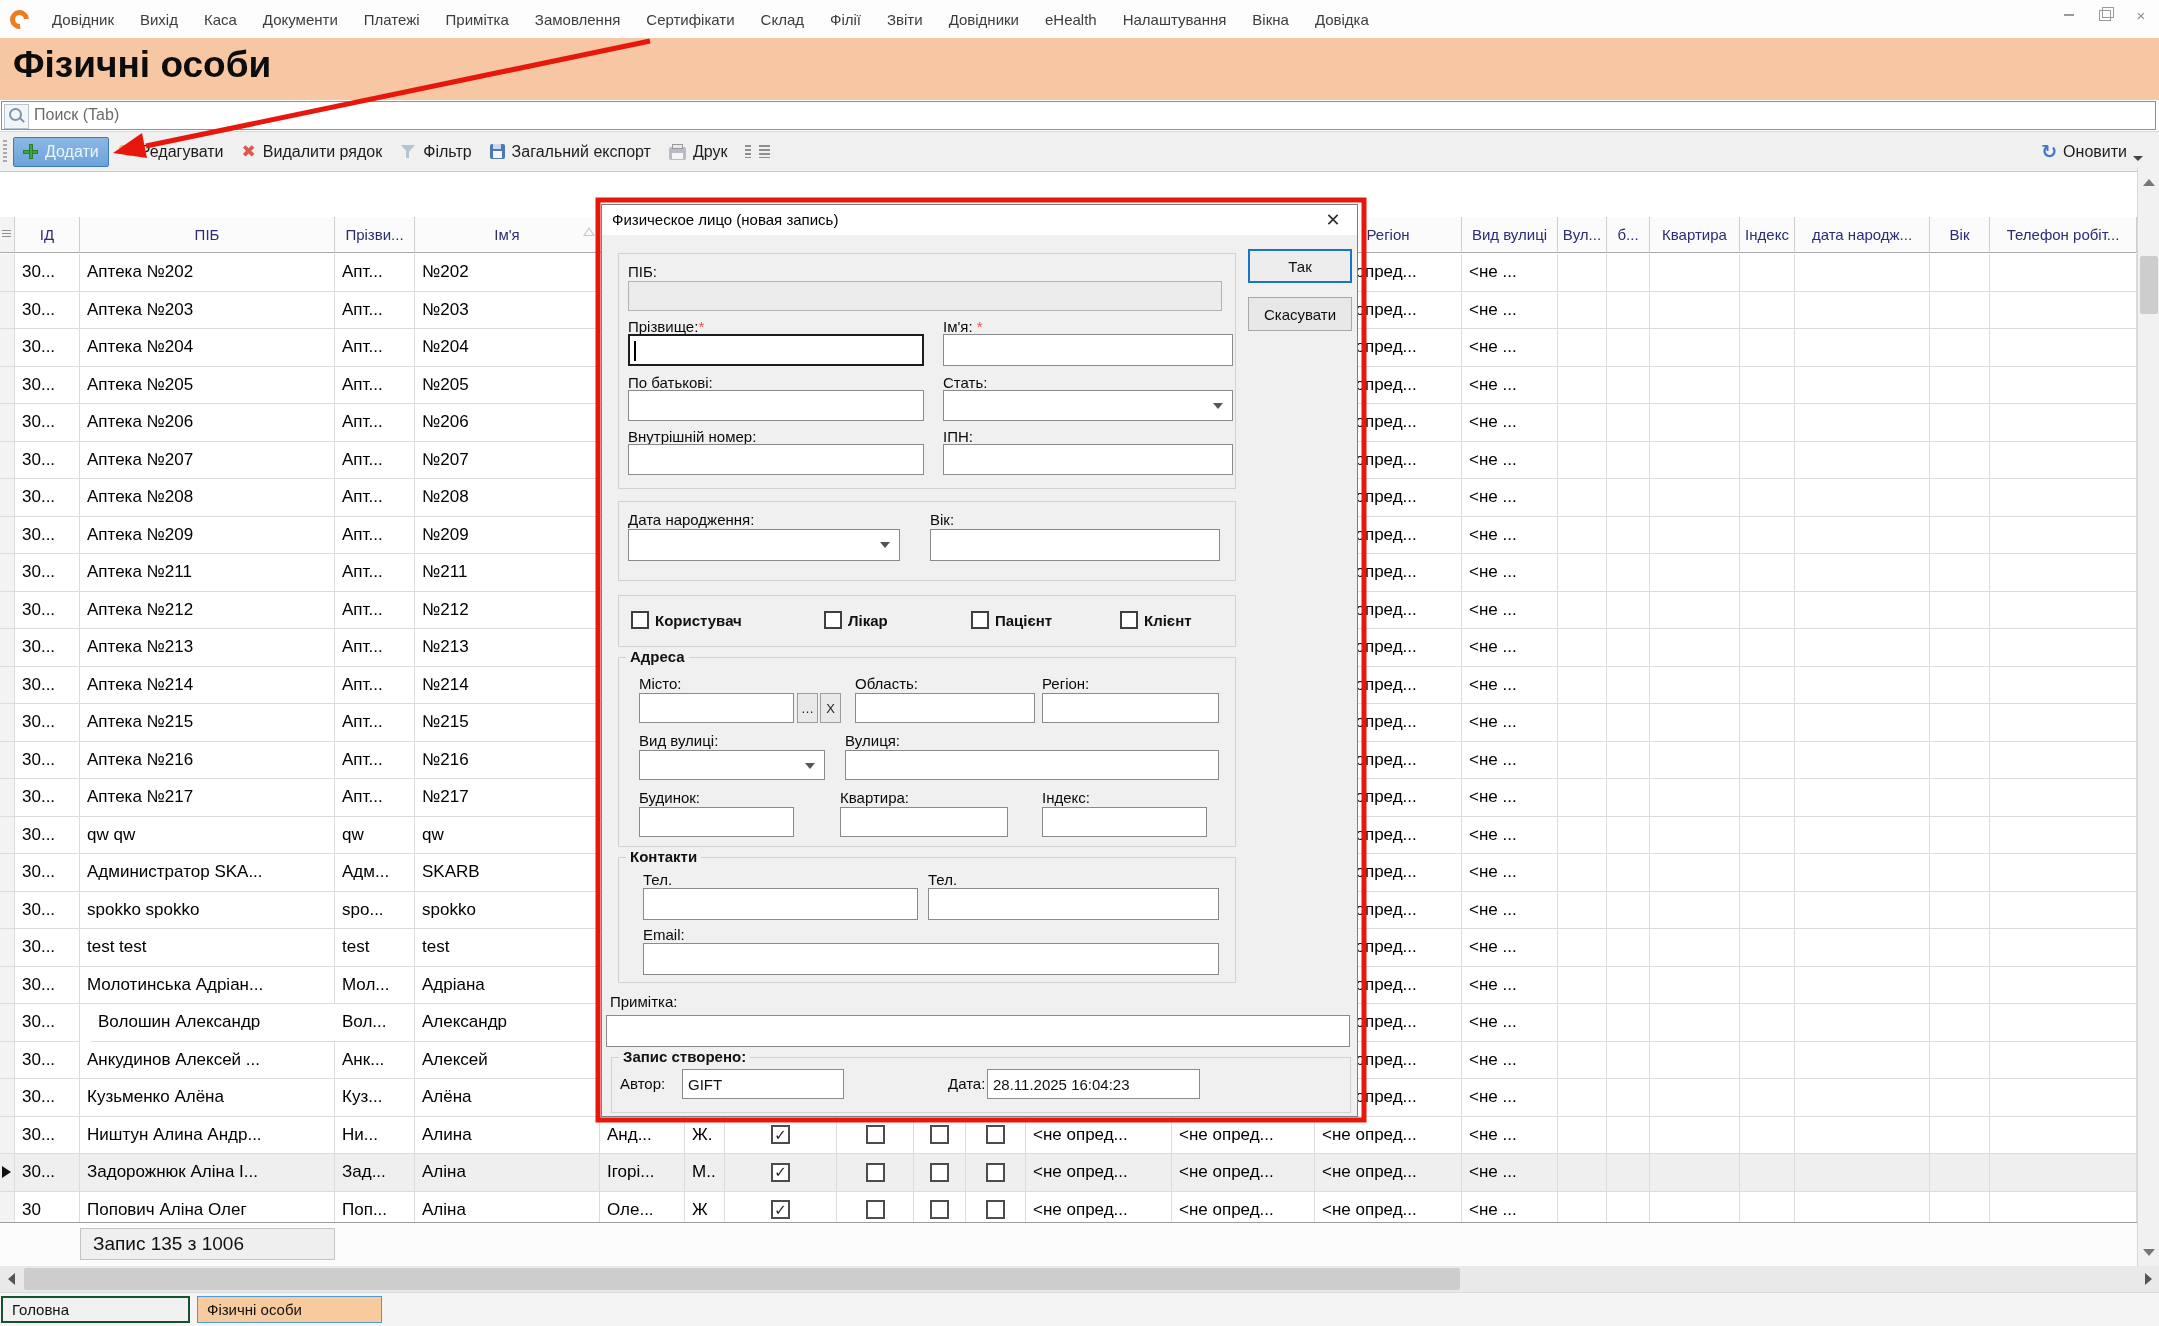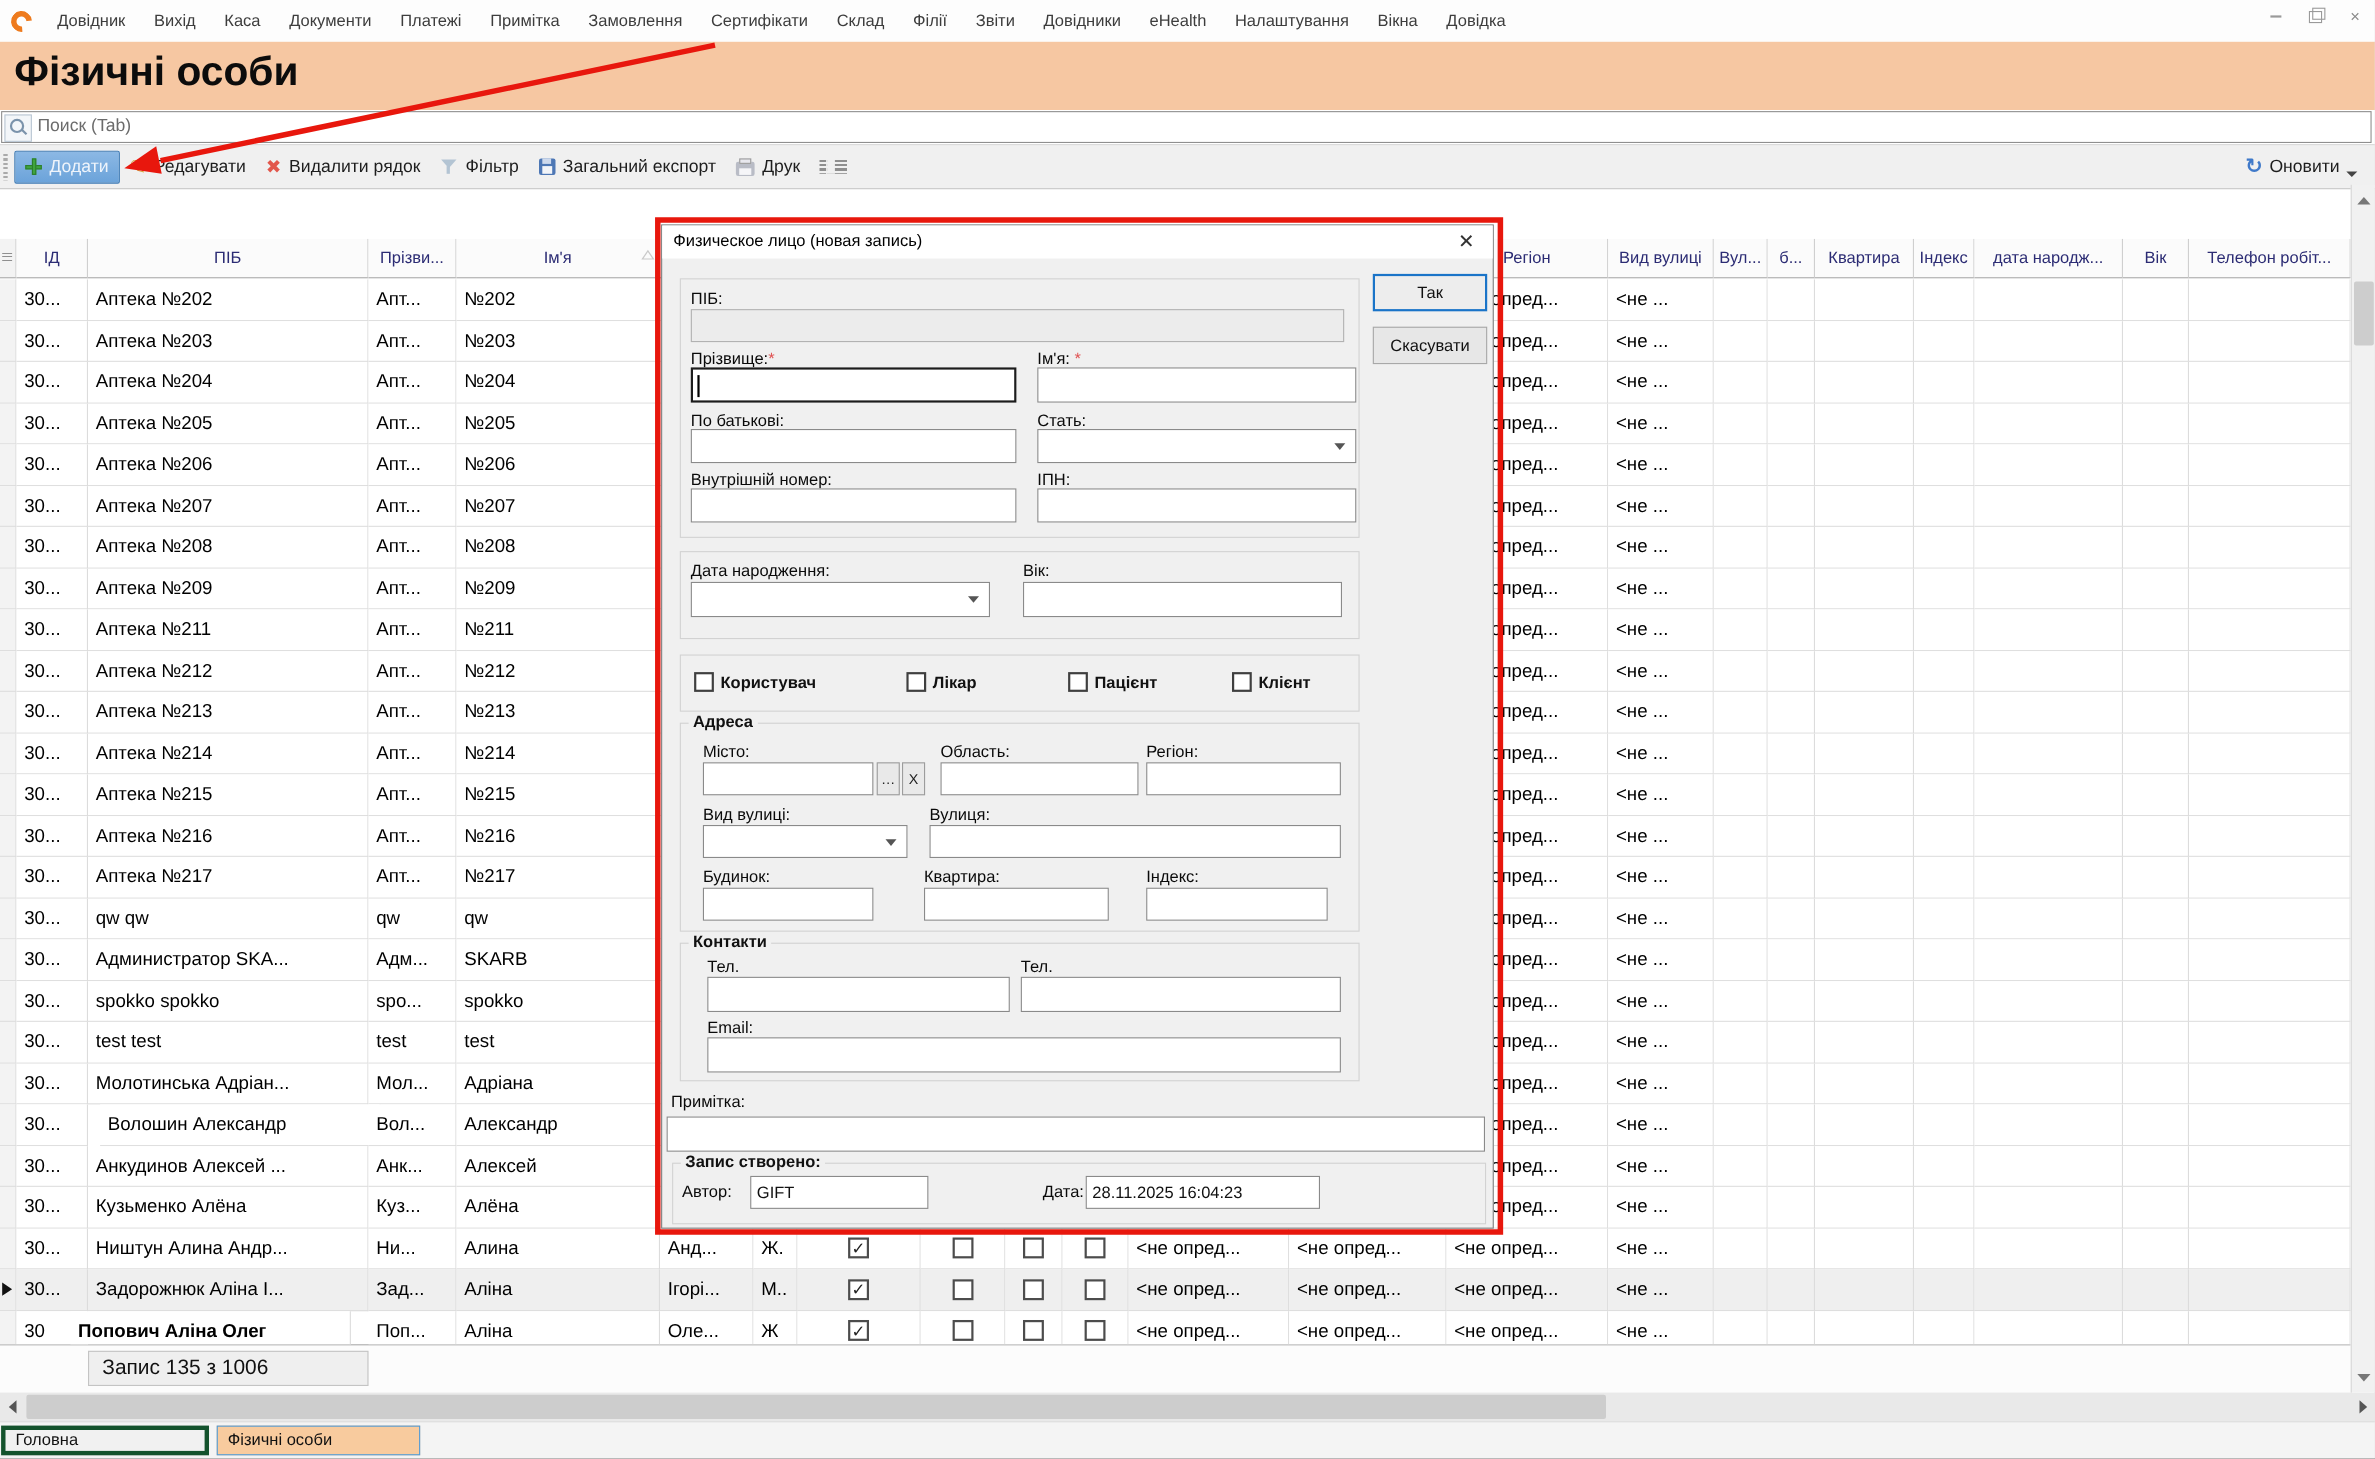--- a/index.html
+++ b/index.html
@@ -81,21 +81,21 @@
   .sbtn{position:absolute;top:0;width:22px;height:26px;display:flex;align-items:center;justify-content:center;}
   .tri-l{width:0;height:0;border-top:6px solid transparent;border-bottom:6px solid transparent;border-right:7px solid #555;}
   .tri-r{width:0;height:0;border-top:6px solid transparent;border-bottom:6px solid transparent;border-left:7px solid #555;}
   .tri-u{width:0;height:0;border-left:6px solid transparent;border-right:6px solid transparent;border-bottom:7px solid #777;}
   .tri-d{width:0;height:0;border-left:6px solid transparent;border-right:6px solid transparent;border-top:7px solid #777;}
   .vscroll{position:absolute;left:2137px;top:168px;width:22px;height:1098px;background:#f1f1f1;border-left:1px solid #d6d6d6;box-sizing:border-box;}
   .vthumb{position:absolute;left:2px;top:88px;width:18px;height:58px;background:#cdcdcd;border-radius:2px;}
   .vbtn{position:absolute;left:0;width:22px;height:24px;display:flex;align-items:center;justify-content:center;}
   .tabbar{position:absolute;left:0;top:1292px;width:2159px;height:34px;background:#f4f4f4;border-top:1px solid #dadada;box-sizing:border-box;}
   .tab{position:absolute;top:3px;height:27px;box-sizing:border-box;font-size:15px;display:flex;align-items:center;padding-left:9px;}
-  .tab-home{left:1px;width:189px;background:#f1f1f1;border:4px solid #14532d;}
+  .tab-home{left:1px;width:189px;background:#f1f1f1;border:2px solid #14532d;}
   .tab-cur{left:197px;width:185px;background:#f8cb9e;border:1px solid #4f9bd8;}
   
   .dialog{position:absolute;left:601px;top:204px;width:757px;height:913px;background:#f0f0f0;border:1px solid #7d7d7d;
           box-sizing:border-box;z-index:10;font-size:15px;}
   .dtitle{position:absolute;left:0;top:0;width:100%;height:30px;background:#fff;}
   .dtitle-text{position:absolute;left:10px;top:6px;font-size:15px;color:#000;}
   .dclose{position:absolute;right:2px;top:0;width:44px;height:29px;display:flex;align-items:center;justify-content:center;
           font-size:18px;color:#333;}
   .g{position:absolute;border:1px solid #d2d2d2;background:#f0f0f0;box-sizing:border-box;}
   .glegend{position:absolute;top:-10px;left:7px;background:#f0f0f0;padding:0 4px;font-weight:bold;font-size:15px;}
@@ -845,21 +845,21 @@
           <div class="gcell" style="left: 1607px; width: 43px;"></div>
           <div class="gcell" style="left: 1650px; width: 90px;"></div>
           <div class="gcell" style="left: 1740px; width: 55px;"></div>
           <div class="gcell" style="left: 1795px; width: 135px;"></div>
           <div class="gcell" style="left: 1930px; width: 60px;"></div>
           <div class="gcell" style="left: 1990px; width: 147px;"></div>
         </div>
         <div class="grow" style="top: 974.5px;">
           <div class="gcell ggutter" style="left: 0px; width: 15px;"></div>
           <div class="gcell" style="left: 15px; width: 65px;">30</div>
-          <div class="gcell" style="left: 64px; width: 255px; font-weight: bold;">Попович Аліна Олег</div>
+          <div class="gcell" style="left: 80px; width: 255px;">Попович Аліна Олег</div>
           <div class="gcell" style="left: 335px; width: 80px;">Поп...</div>
           <div class="gcell" style="left: 415px; width: 185px;">Аліна</div>
           <div class="gcell" style="left: 600px; width: 85px;">Оле...</div>
           <div class="gcell" style="left: 685px; width: 40px;">Ж</div>
           <div class="gcell gcb" style="left: 725px; width: 112px;">
             <span class="cbx">✓</span>
           </div>
           <div class="gcell gcb" style="left: 837px; width: 77px;">
             <span class="cbx"></span>
           </div>

